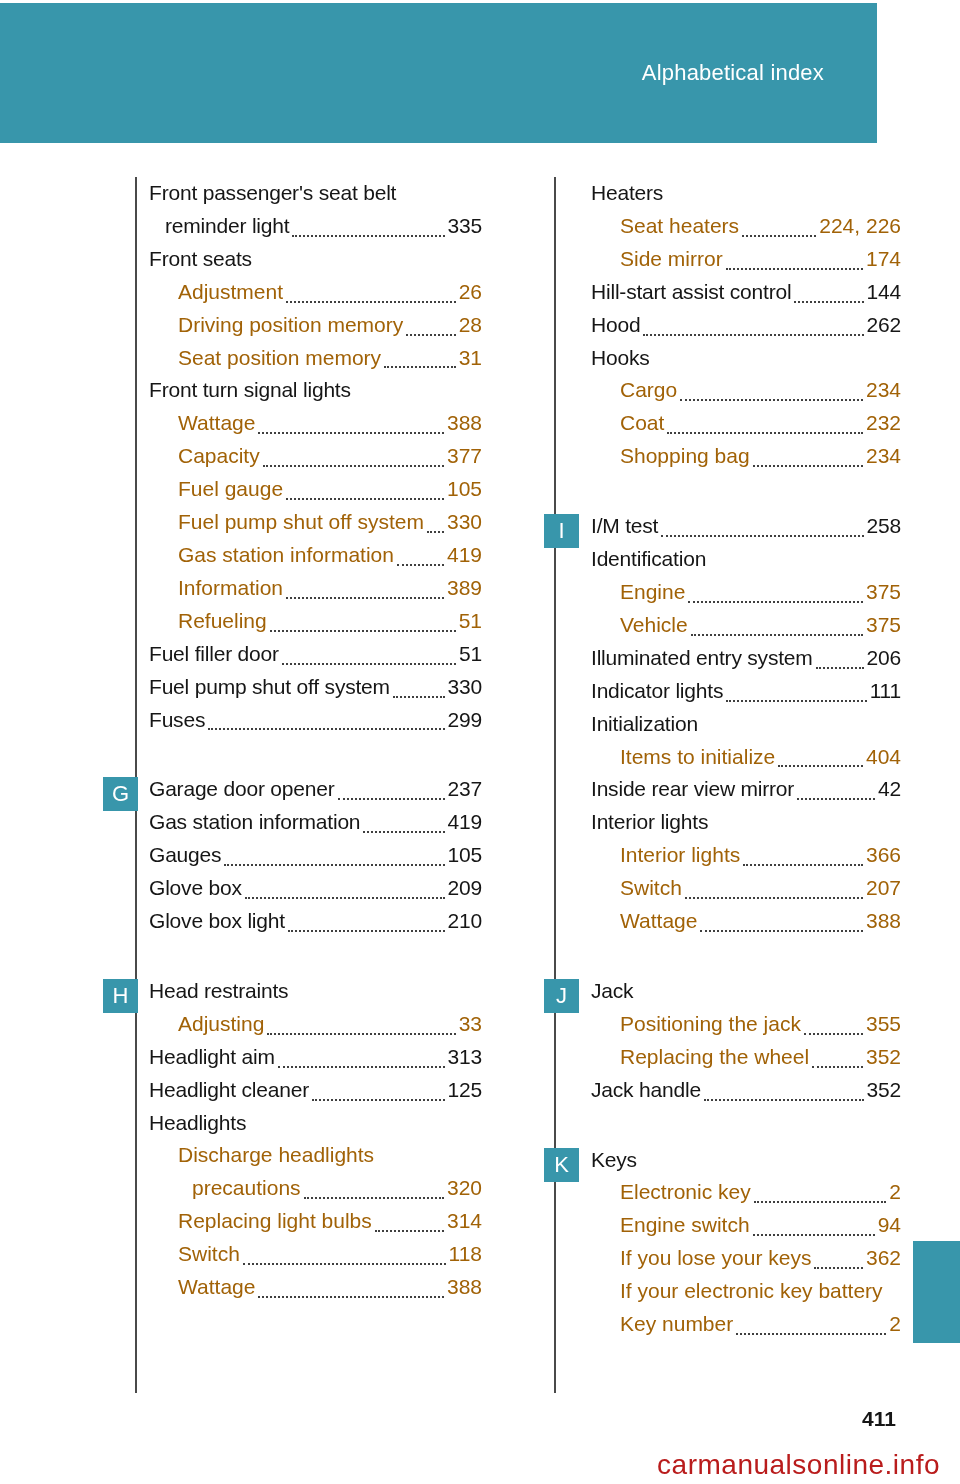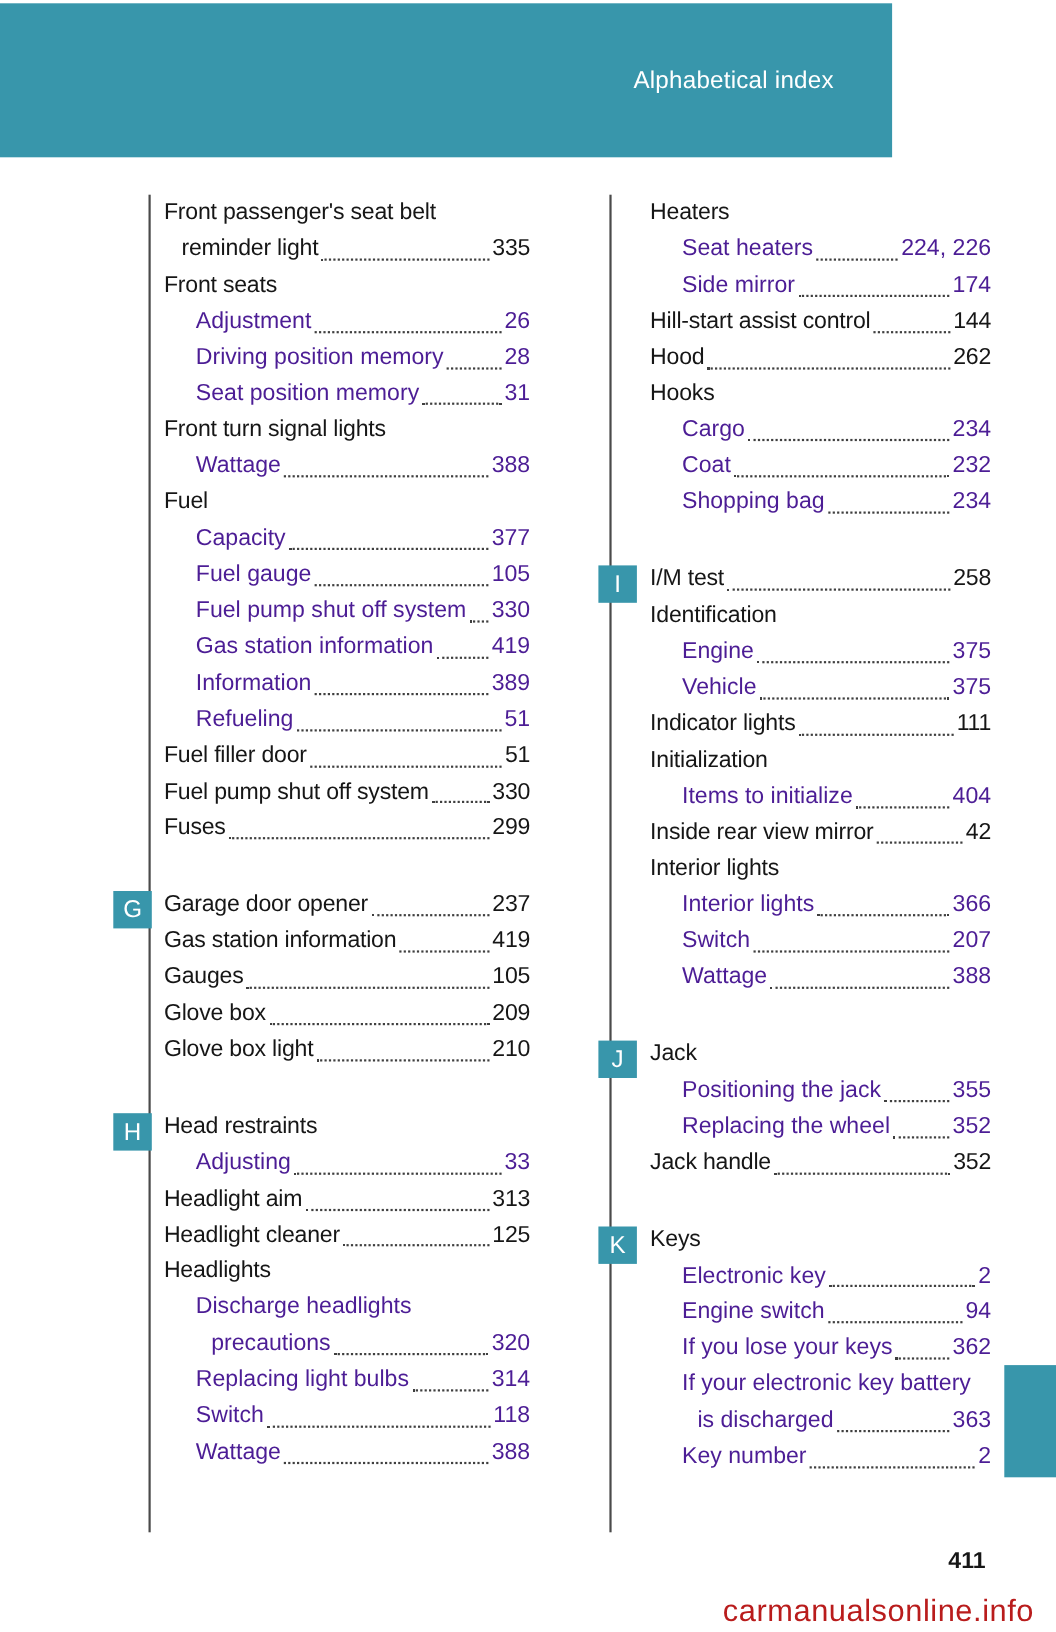--- a/index.html
+++ b/index.html
@@ -6,21 +6,21 @@
   .page{
     position:relative;
     width:960px;height:1484px;
     background:#ffffff;
     font-family:"Liberation Sans", sans-serif;
     overflow:hidden;
     color:#2a2a2a;
   }
   
   .header{
-    position:absolute;left:0;top:3px;width:811px;height:140px;
+    position:absolute;left:0;top:3px;width:877px;height:140px;
     background:var(--accent,#3896ab);
     display:flex;align-items:center;justify-content:flex-end;
     box-sizing:border-box;padding-right:53px;
   }
   .header-title{
     color:#ffffff;font-size:22px;font-weight:400;letter-spacing:0.2px;
   }
   
   .col{
     position:absolute;top:177px;height:1216px;
@@ -49,21 +49,21 @@
   .row .label{flex:0 0 auto;}
   .row .leader{
     flex:1 1 auto;
     border-bottom:2px dotted #3f3f3f;
     margin:0 3px 6px 3px;
     align-self:flex-end;
     min-width:8px;
   }
   .row .pagenum{flex:0 0 auto;}
   .row.bold{font-weight:400;color:#161616;letter-spacing:-0.2px;}
-  .row.light{font-weight:400;color:#4c1d95;}
+  .row.light{font-weight:400;color:#a16207;}
   .i1 .label{padding-left:16px;}
   .i2 .label{padding-left:29px;}
   .i3 .label{padding-left:43px;text-align:right;}
   
   .edge-tab{
     position:absolute;left:913px;top:1241px;width:47px;height:102px;
     background:var(--accent,#3896ab);
   }
   .page-num{
     position:absolute;top:1407px;right:64px;
@@ -112,23 +112,20 @@
           <span class="pagenum">31</span>
         </div>
         <div class="row i0 bold">
           <span class="label">Front turn signal lights</span>
         </div>
         <div class="row i2 light">
           <span class="label">Wattage</span>
           <span class="leader"></span>
           <span class="pagenum">388</span>
         </div>
-        <div class="row i0 bold">
-          <span class="label">Fuel</span>
-        </div>
         <div class="row i2 light">
           <span class="label">Capacity</span>
           <span class="leader"></span>
           <span class="pagenum">377</span>
         </div>
         <div class="row i2 light">
           <span class="label">Fuel gauge</span>
           <span class="leader"></span>
           <span class="pagenum">105</span>
         </div>
@@ -303,20 +300,25 @@
           <span class="label">Engine</span>
           <span class="leader"></span>
           <span class="pagenum">375</span>
         </div>
         <div class="row i2 light">
           <span class="label">Vehicle</span>
           <span class="leader"></span>
           <span class="pagenum">375</span>
         </div>
         <div class="row i0 bold">
+          <span class="label">Illuminated entry system</span>
+          <span class="leader"></span>
+          <span class="pagenum">206</span>
+        </div>
+        <div class="row i0 bold">
           <span class="label">Indicator lights</span>
           <span class="leader"></span>
           <span class="pagenum">111</span>
         </div>
         <div class="row i0 bold">
           <span class="label">Initialization</span>
         </div>
         <div class="row i2 light">
           <span class="label">Items to initialize</span>
           <span class="leader"></span>
@@ -383,25 +385,20 @@
           <span class="pagenum">94</span>
         </div>
         <div class="row i2 light">
           <span class="label">If you lose your keys</span>
           <span class="leader"></span>
           <span class="pagenum">362</span>
         </div>
         <div class="row i2 light">
           <span class="label">If your electronic key battery</span>
         </div>
-        <div class="row i3 light">
-          <span class="label">is discharged</span>
-          <span class="leader"></span>
-          <span class="pagenum">363</span>
-        </div>
         <div class="row i2 light">
           <span class="label">Key number</span>
           <span class="leader"></span>
           <span class="pagenum">2</span>
         </div>
       </div>
     </div>
 
   <div class="edge-tab"></div>
 

